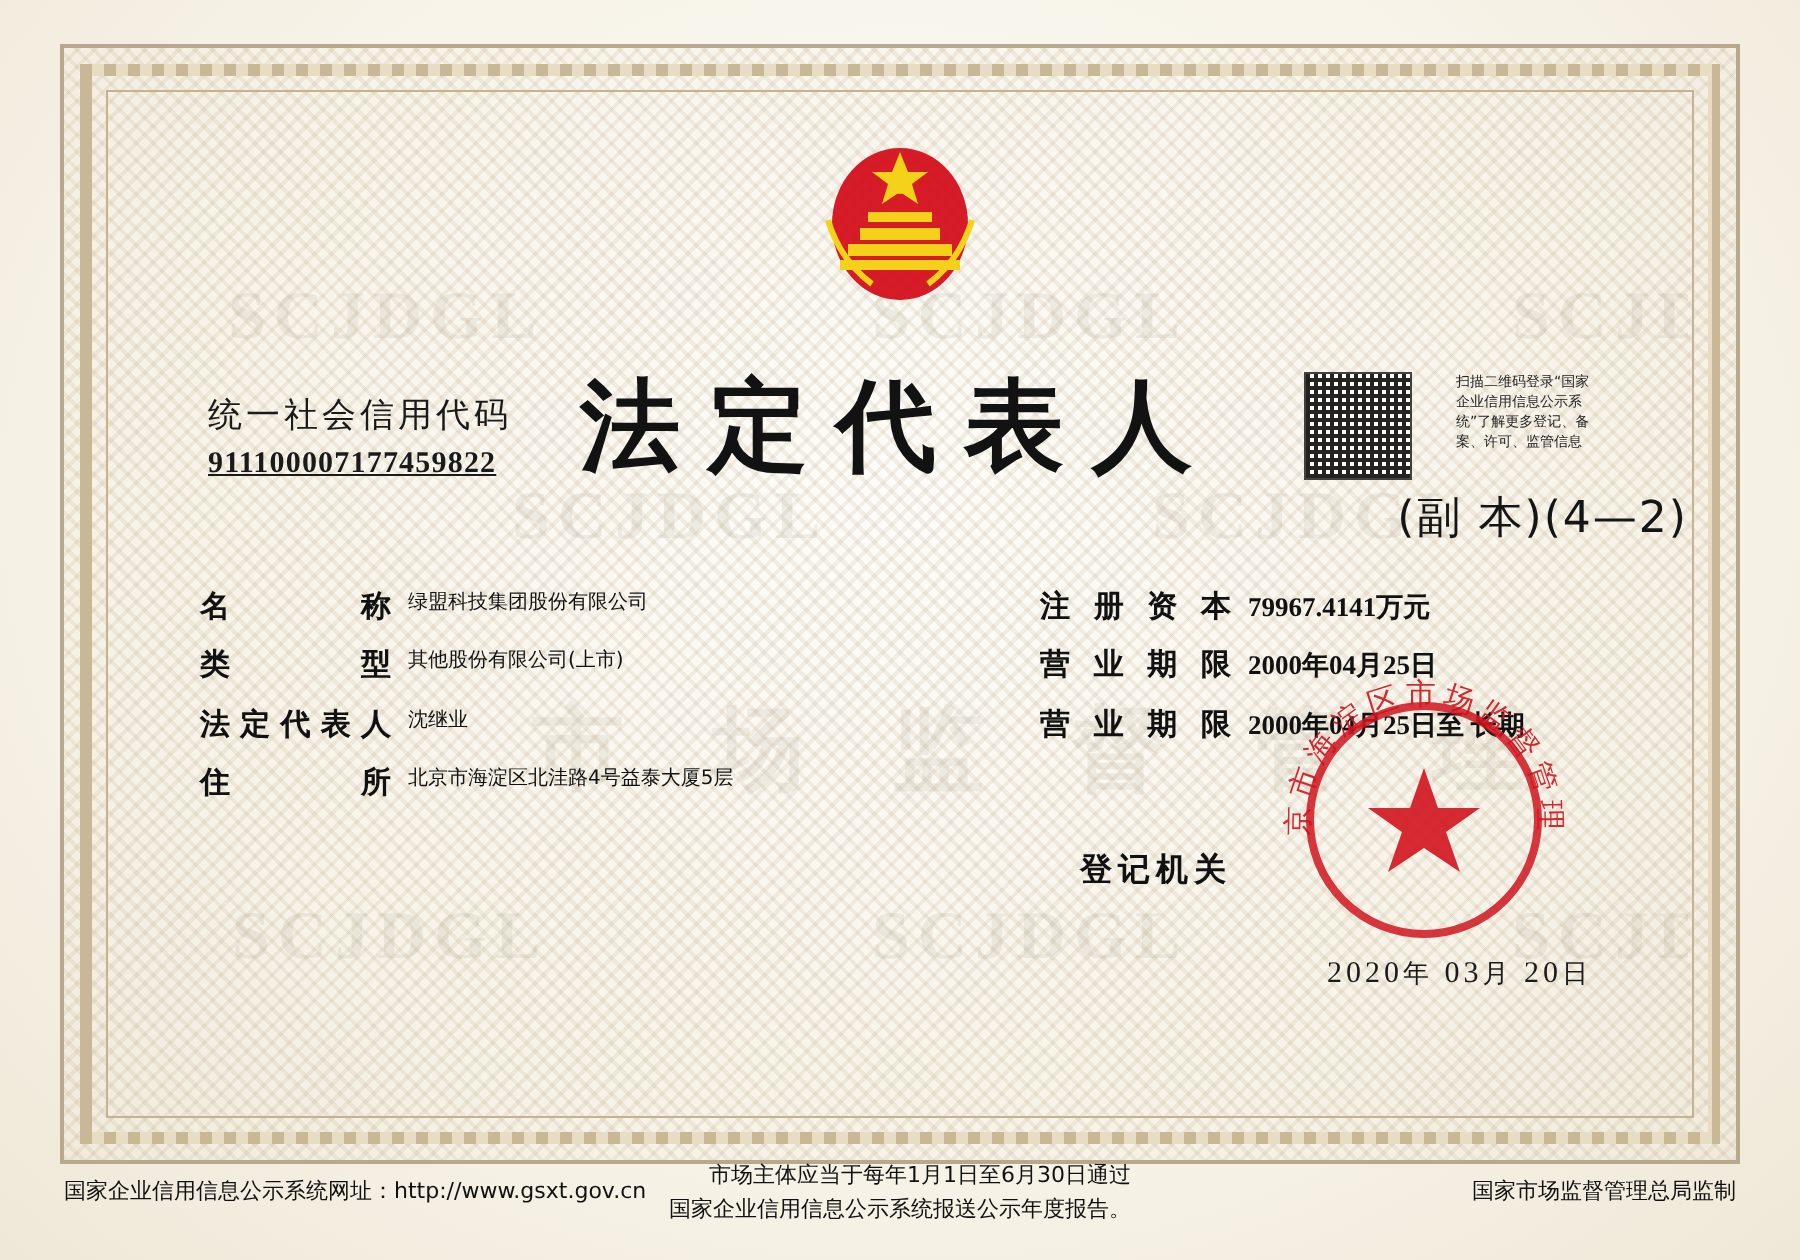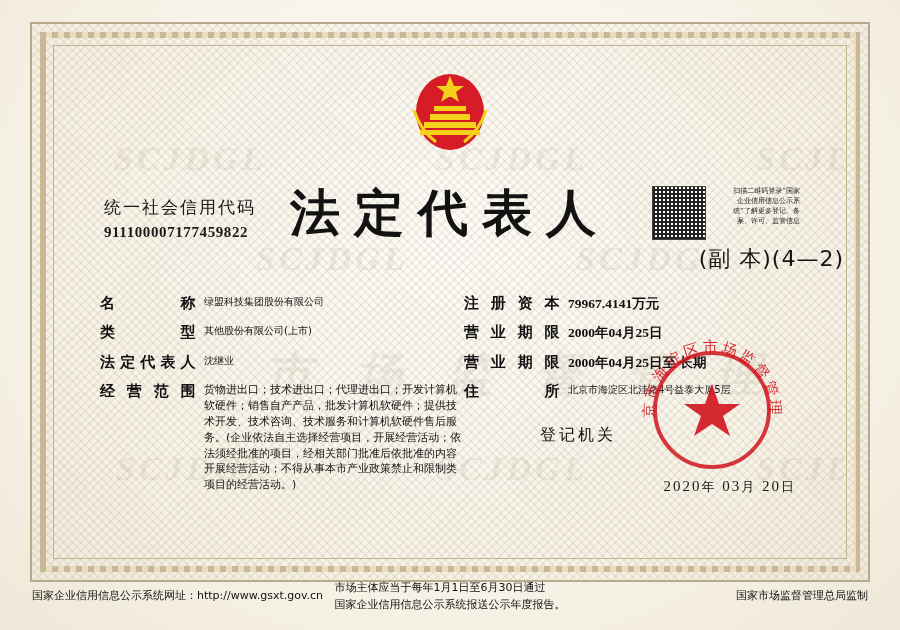--- a/index.html
+++ b/index.html
@@ -38,21 +38,20 @@
   .wm{
     position:absolute;inset:0;pointer-events:none;overflow:hidden;
   }
   .wm span{
     position:absolute;
     font-family:"Liberation Serif",serif;
     font-weight:700;
     color:rgba(150,140,115,0.13);
     letter-spacing:4px;
     white-space:nowrap;
-    font-style:italic;
   }
   .wm .w1{font-size:34px;left:58px;top:96px;}
   .wm .w2{font-size:34px;left:380px;top:96px;}
   .wm .w3{font-size:34px;left:700px;top:96px;}
   .wm .w4{font-size:34px;left:200px;top:196px;}
   .wm .w5{font-size:34px;left:520px;top:196px;}
   .wm .w6{font-size:34px;left:60px;top:406px;}
   .wm .w7{font-size:34px;left:380px;top:406px;}
   .wm .w8{font-size:34px;left:700px;top:406px;}
   .wm .w9{font-size:34px;left:140px;top:512px;}
@@ -80,44 +79,44 @@
     font-family:"DejaVu Sans","Liberation Sans",sans-serif;
   }
   .credit-label{
     position:absolute;left:48px;top:152px;
     font-size:17px;font-weight:400;letter-spacing:2px;
     font-family:"DejaVu Sans","Liberation Sans",sans-serif;
   }
   .credit-code{
     position:absolute;left:48px;top:180px;
     font-size:15px;letter-spacing:.6px;
-    font-family:"Liberation Serif",serif;font-weight:700;
+    font-family:"Liberation Serif",serif;font-weight:700;text-decoration:underline;
   }
   .qr-wrap{
-    position:absolute;right:44px;top:142px;display:flex;gap:22px;align-items:flex-start;text-align:right;
+    position:absolute;right:44px;top:142px;display:flex;gap:22px;align-items:flex-start;
   }
   .qr{
     width:52px;height:52px;
     background-image:
       linear-gradient(90deg,#000 50%,transparent 50%),
       linear-gradient(0deg,#000 50%,transparent 50%);
     background-size:4px 4px,4px 4px;
     background-color:#fff;
     border:1px solid #222;
     opacity:.85;
   }
   .qr-note{
     font-size:7px;line-height:1.45;color:#222;width:72px;
     font-family:"DejaVu Sans","Liberation Sans",sans-serif;
   }
 
   
   .fields{position:absolute;left:44px;top:250px;right:30px;}
   .row{display:flex;margin-bottom:9px;}
-  .col-l{width:364px;display:flex;}
+  .col-l{width:420px;display:flex;}
   .col-r{flex:1;display:flex;}
   .lbl{
     width:96px;flex:none;
     font-family:"DejaVu Sans","Liberation Sans",sans-serif;
     font-size:15px;font-weight:700;letter-spacing:.5px;color:#111;
     text-align:justify;text-align-last:justify;
   }
   .val{
     font-family:"DejaVu Sans","Liberation Sans",sans-serif;
     font-size:10px;color:#111;padding-left:8px;line-height:1.5;
@@ -125,36 +124,36 @@
   .val.small{font-size:11px;line-height:1.45;width:300px;}
   .val.num{font-family:"Liberation Serif",serif;font-weight:700;font-size:13.5px;}
 
   
   .seal{
     position:absolute;right:58px;bottom:74px;width:148px;height:148px;
   }
   .reg-org{
     position:absolute;right:228px;bottom:112px;
     font-family:"DejaVu Sans","Liberation Sans",sans-serif;
-    font-size:16px;font-weight:400;letter-spacing:3px;color:#111;
+    font-size:16px;font-weight:700;letter-spacing:3px;color:#111;
   }
   .date-line{
     position:absolute;right:48px;bottom:62px;
     font-family:"Liberation Serif",serif;font-weight:400;font-size:15px;letter-spacing:2px;
   }
   .date-line em{font-style:normal;font-family:"DejaVu Sans",sans-serif;font-size:13px;}
 
   
   .footer{
     position:absolute;left:0;right:0;bottom:12px;height:40px;
     font-family:"DejaVu Sans","Liberation Sans",sans-serif;
     font-size:11px;color:#111;margin-top:48px;
   }
   .footer .f-left{position:absolute;left:32px;top:10px;}
-  .footer .f-center{position:absolute;left:50%;transform:translateX(-50%);top:2px;text-align:left;line-height:1.5;}
+  .footer .f-center{position:absolute;left:50%;transform:translateX(-50%);top:2px;text-align:right;line-height:1.5;}
   .footer .f-right{position:absolute;right:32px;top:10px;}
 </style>
 </head>
 <body>
 
 <div class="page">
 
   <div class="border-outer">
     <div class="border-mid"></div>
     <div class="border-inner"></div>
@@ -233,24 +232,20 @@
           <div class="lbl">法定代表人</div>
           <div class="val">沈继业</div>
         </div>
         <div class="col-r">
           <div class="lbl">营业期限</div>
           <div class="val num">2000年04月25日至 长期</div>
         </div>
       </div>
 
       <div class="row">
-        <div class="col-l">
-          <div class="lbl">经营范围</div>
-          <div class="val small">货物进出口；技术进出口；代理进出口；开发计算机软硬件；销售自产产品，批发计算机软硬件；提供技术开发、技术咨询、技术服务和计算机软硬件售后服务。(企业依法自主选择经营项目，开展经营活动；依法须经批准的项目，经相关部门批准后依批准的内容开展经营活动；不得从事本市产业政策禁止和限制类项目的经营活动。)</div>
-        </div>
         <div class="col-r">
           <div class="lbl">住　　所</div>
           <div class="val">北京市海淀区北洼路4号益泰大厦5层</div>
         </div>
       </div>
     </div>
 
     <div class="reg-org">登记机关</div>
 
     <div class="seal">

